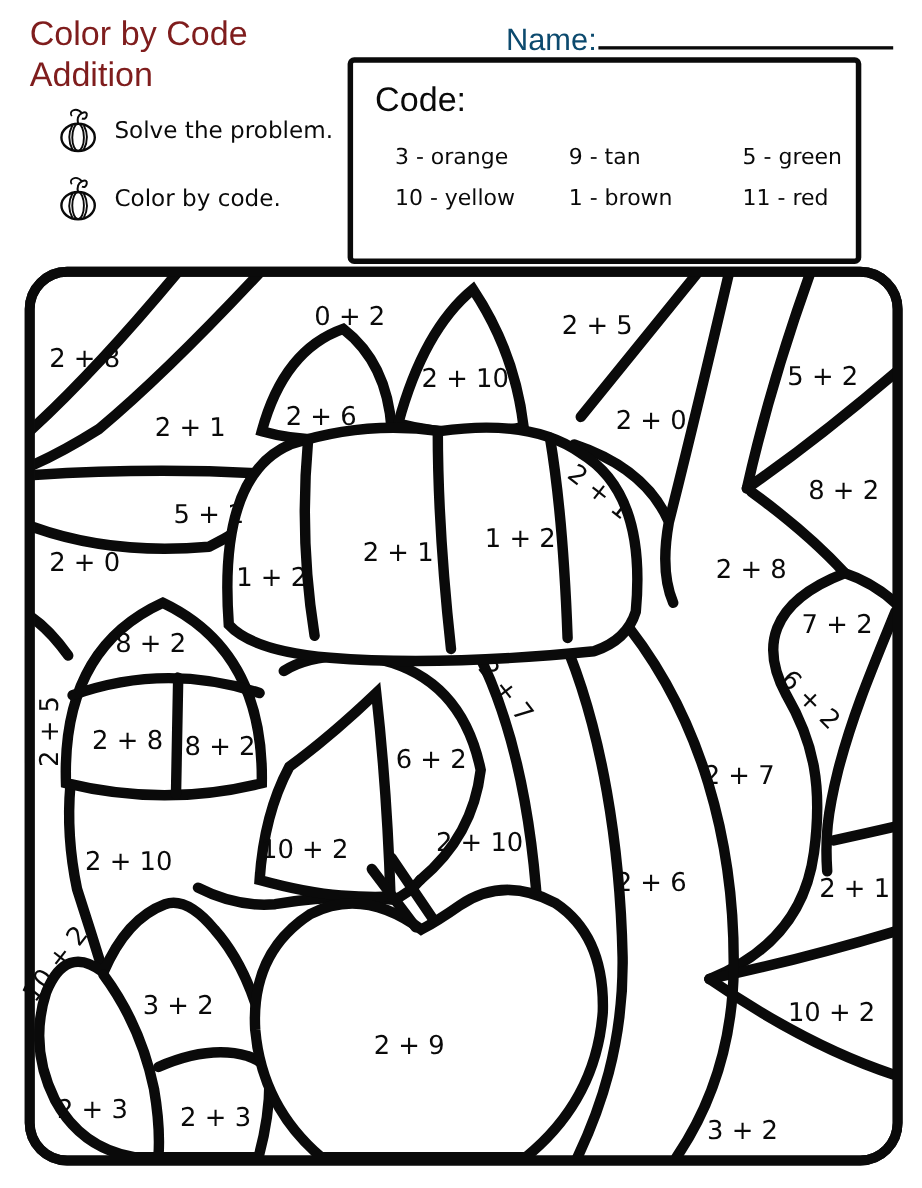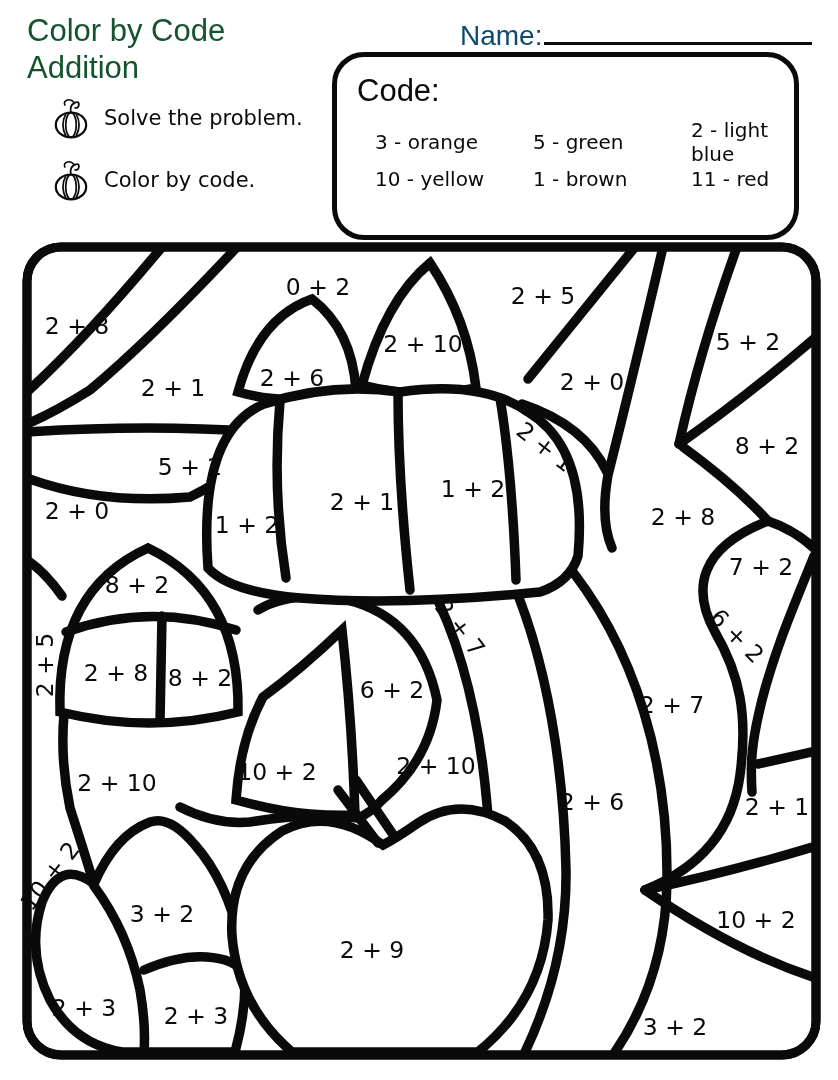--- a/index.html
+++ b/index.html
@@ -1,26 +1,26 @@
 <!DOCTYPE html>
 <html><head>
 <meta charset="utf-8">
 <style>
   html,body{margin:0;padding:0;background:#ffffff;}
   .page{position:relative;width:838px;height:1080px;background:#ffffff;overflow:hidden;
         font-family:"DejaVu Sans",sans-serif;color:#000;}
   .abs{position:absolute;}
   .title{left:27px;top:12px;font-family:"Liberation Sans",sans-serif;
-         font-size:31px;line-height:37px;color:#14532d;}
+         font-size:31px;line-height:37px;color:#7f1d1d;}
   .name-row{left:460px;top:16px;font-family:"Liberation Sans",sans-serif;font-size:28px;color:#0c4a6e;}
   .name-line{display:inline-block;width:268px;height:26px;border-bottom:3px solid #0a0a0a;
              vertical-align:baseline;margin-left:2px;}
   .instr-row{left:48px;display:flex;align-items:center;gap:10px;height:48px;}
   .instr-row .txt{font-size:21px;color:#0a0a0a;}
-  .codebox{left:332px;top:52px;width:467px;height:188px;border:5px solid #0a0a0a;border-radius:32px;
+  .codebox{left:316px;top:52px;width:467px;height:188px;border:5px solid #0a0a0a;border-radius:6px;
            box-sizing:border-box;background:#fff;}
   .codebox .cb-title{position:absolute;left:20px;top:16px;font-family:"Liberation Sans",sans-serif;
            font-size:31px;color:#0a0a0a;}
   .cb-grid{position:absolute;left:22px;top:66px;width:420px;display:grid;
            grid-template-columns:158px 158px 120px;grid-auto-rows:37px;align-items:center;
            font-size:20px;color:#0a0a0a;margin-left:16px;}
   svg text{font-family:"DejaVu Sans",sans-serif;font-size:23.5px;fill:#0a0a0a;}
   .art{left:0;top:0;}
 </style>
 </head>
@@ -57,22 +57,22 @@
       <path d="M 24.5 16.4 Q 29.5 26 24.5 35.6" fill="none" stroke="#0a0a0a" stroke-width="1.5"></path>
       <ellipse cx="20" cy="26" rx="4.6" ry="10.7" fill="none" stroke="#0a0a0a" stroke-width="1.5"></ellipse>
     </svg>
     <span class="txt">Solve the problem.</span>
   </div>
 
   <div class="abs codebox">
     <div class="cb-title">Code:</div>
     <div class="cb-grid">
       <span>3 - orange</span>
+      <span>9 - tan</span>
       <span>5 - green</span>
-      <span>2 - light blue</span>
       <span>10 - yellow</span>
       <span>1 - brown</span>
       <span>11 - red</span>
     </div>
   </div>
 
   <svg class="abs art" width="838" height="1080" viewBox="0 0 838 1080">
     <defs>
       <clipPath id="frame">
           <rect x="31" y="251" width="781" height="800" rx="30"></rect>

